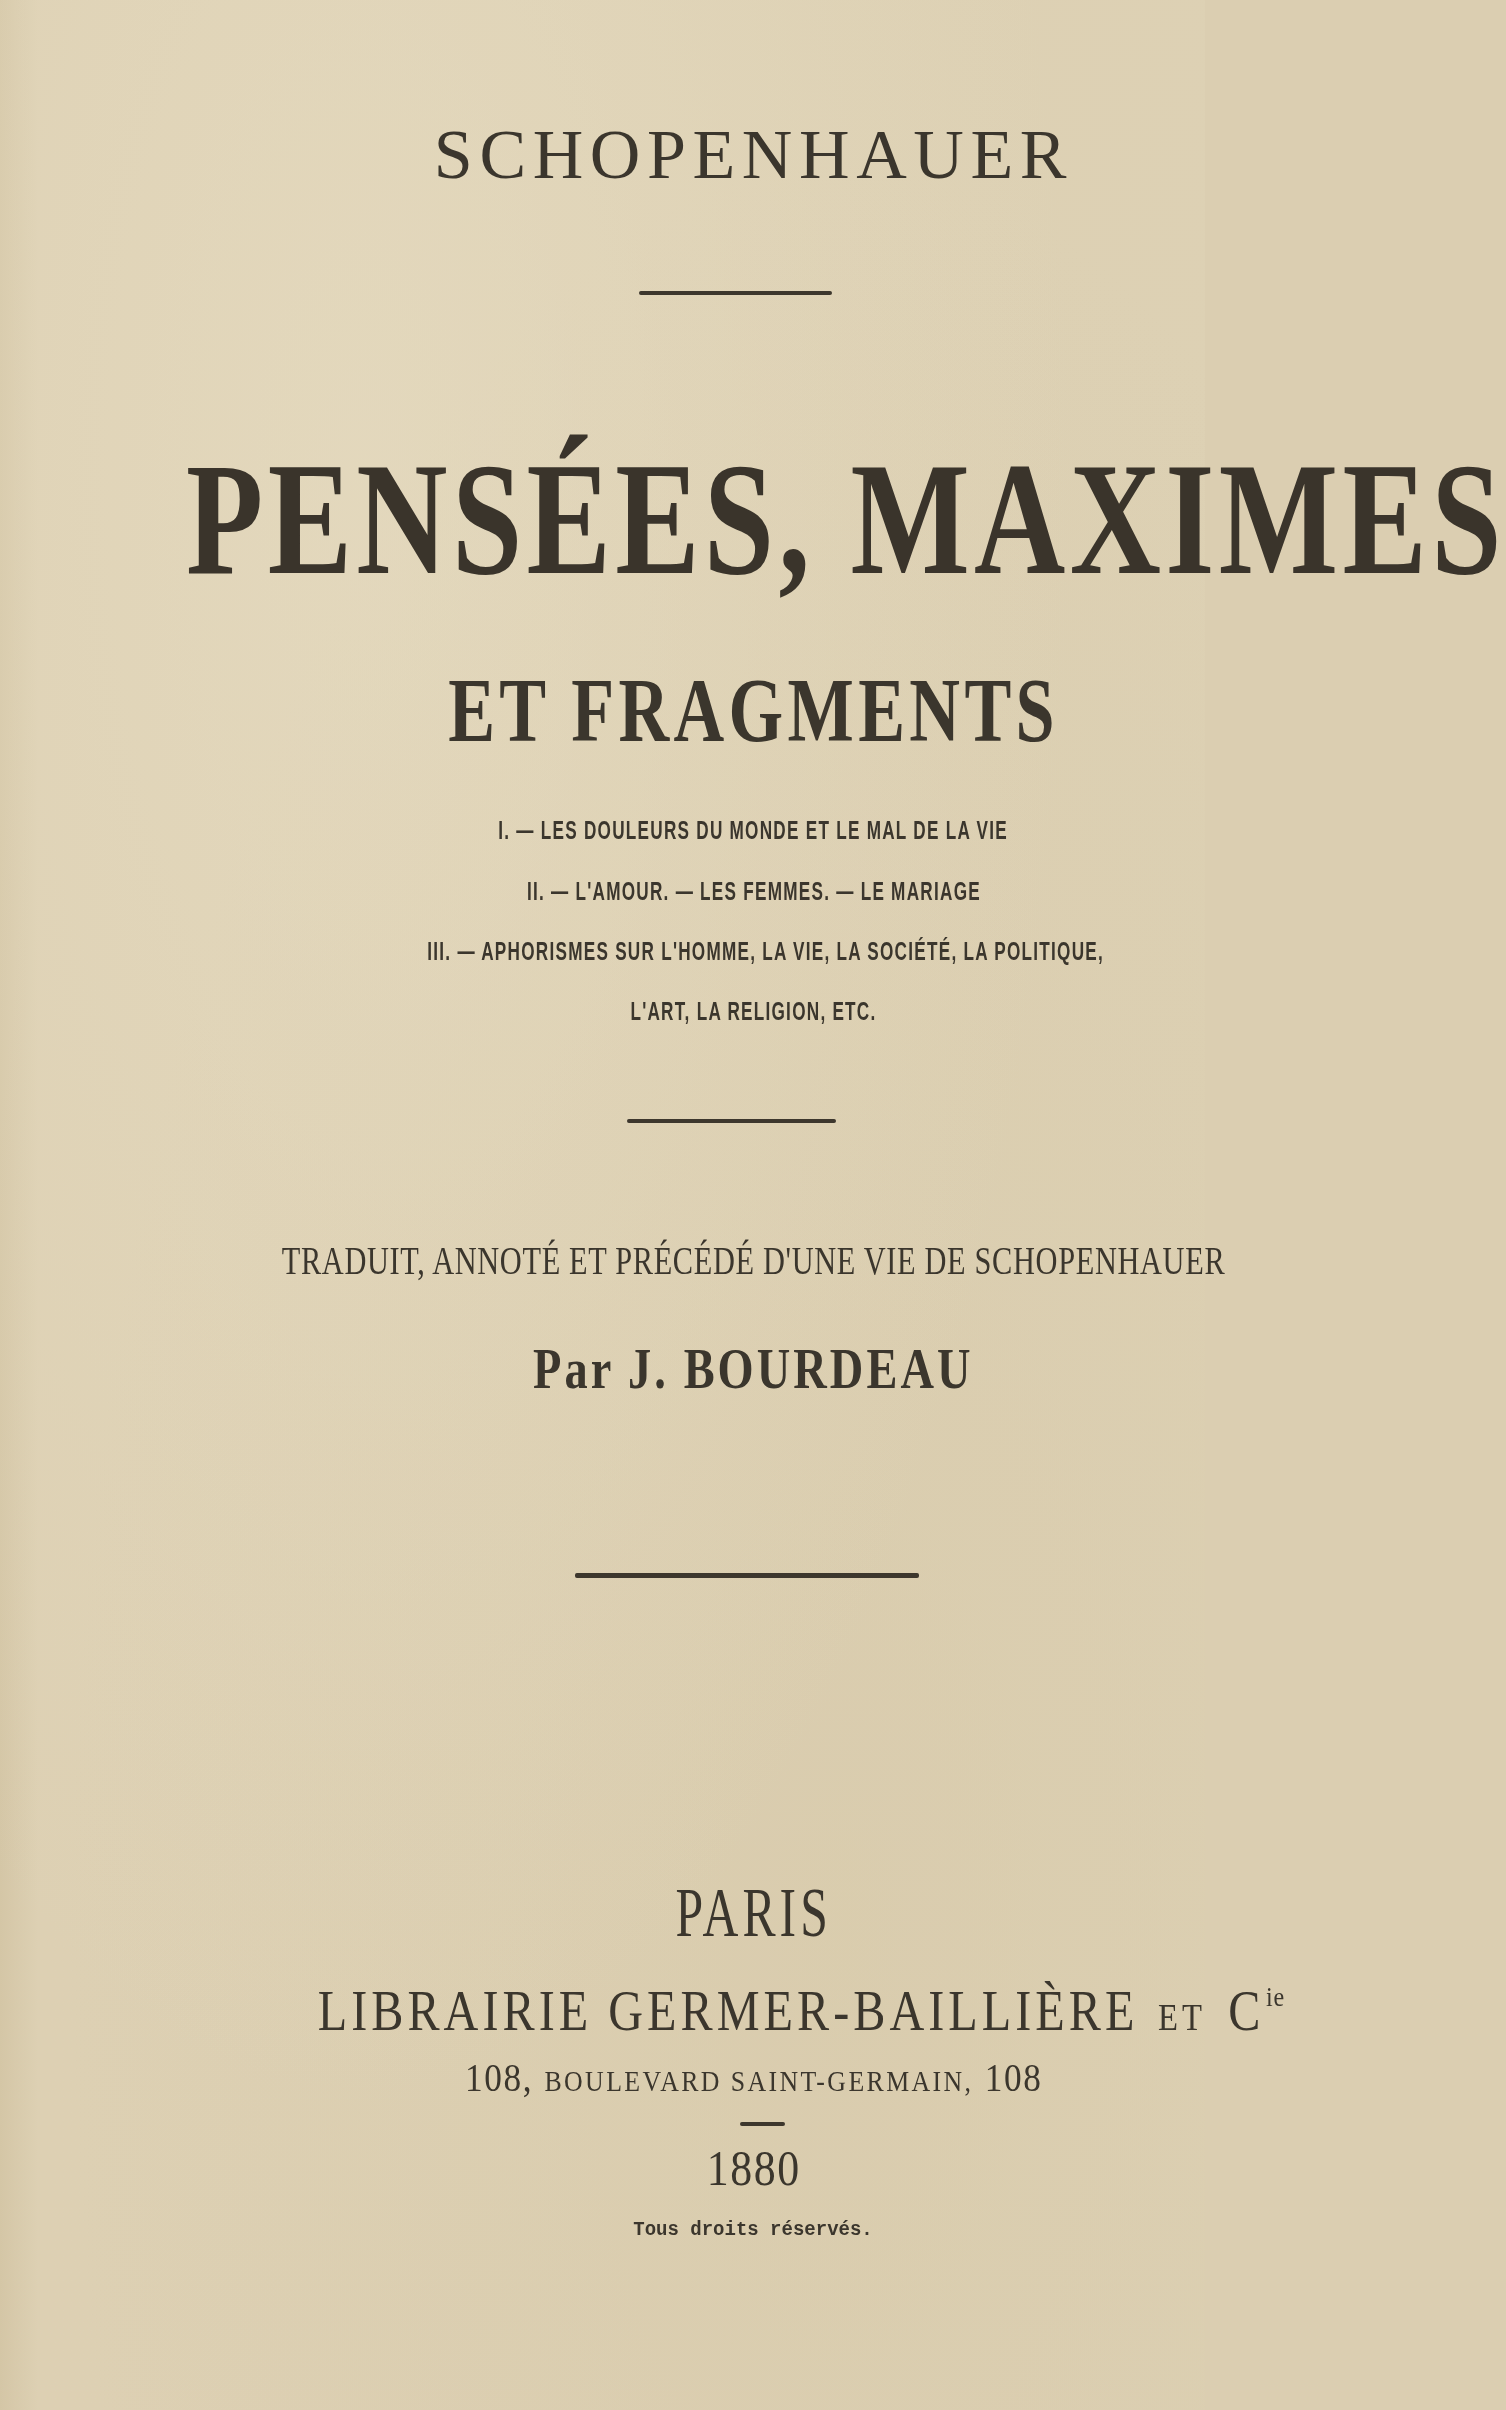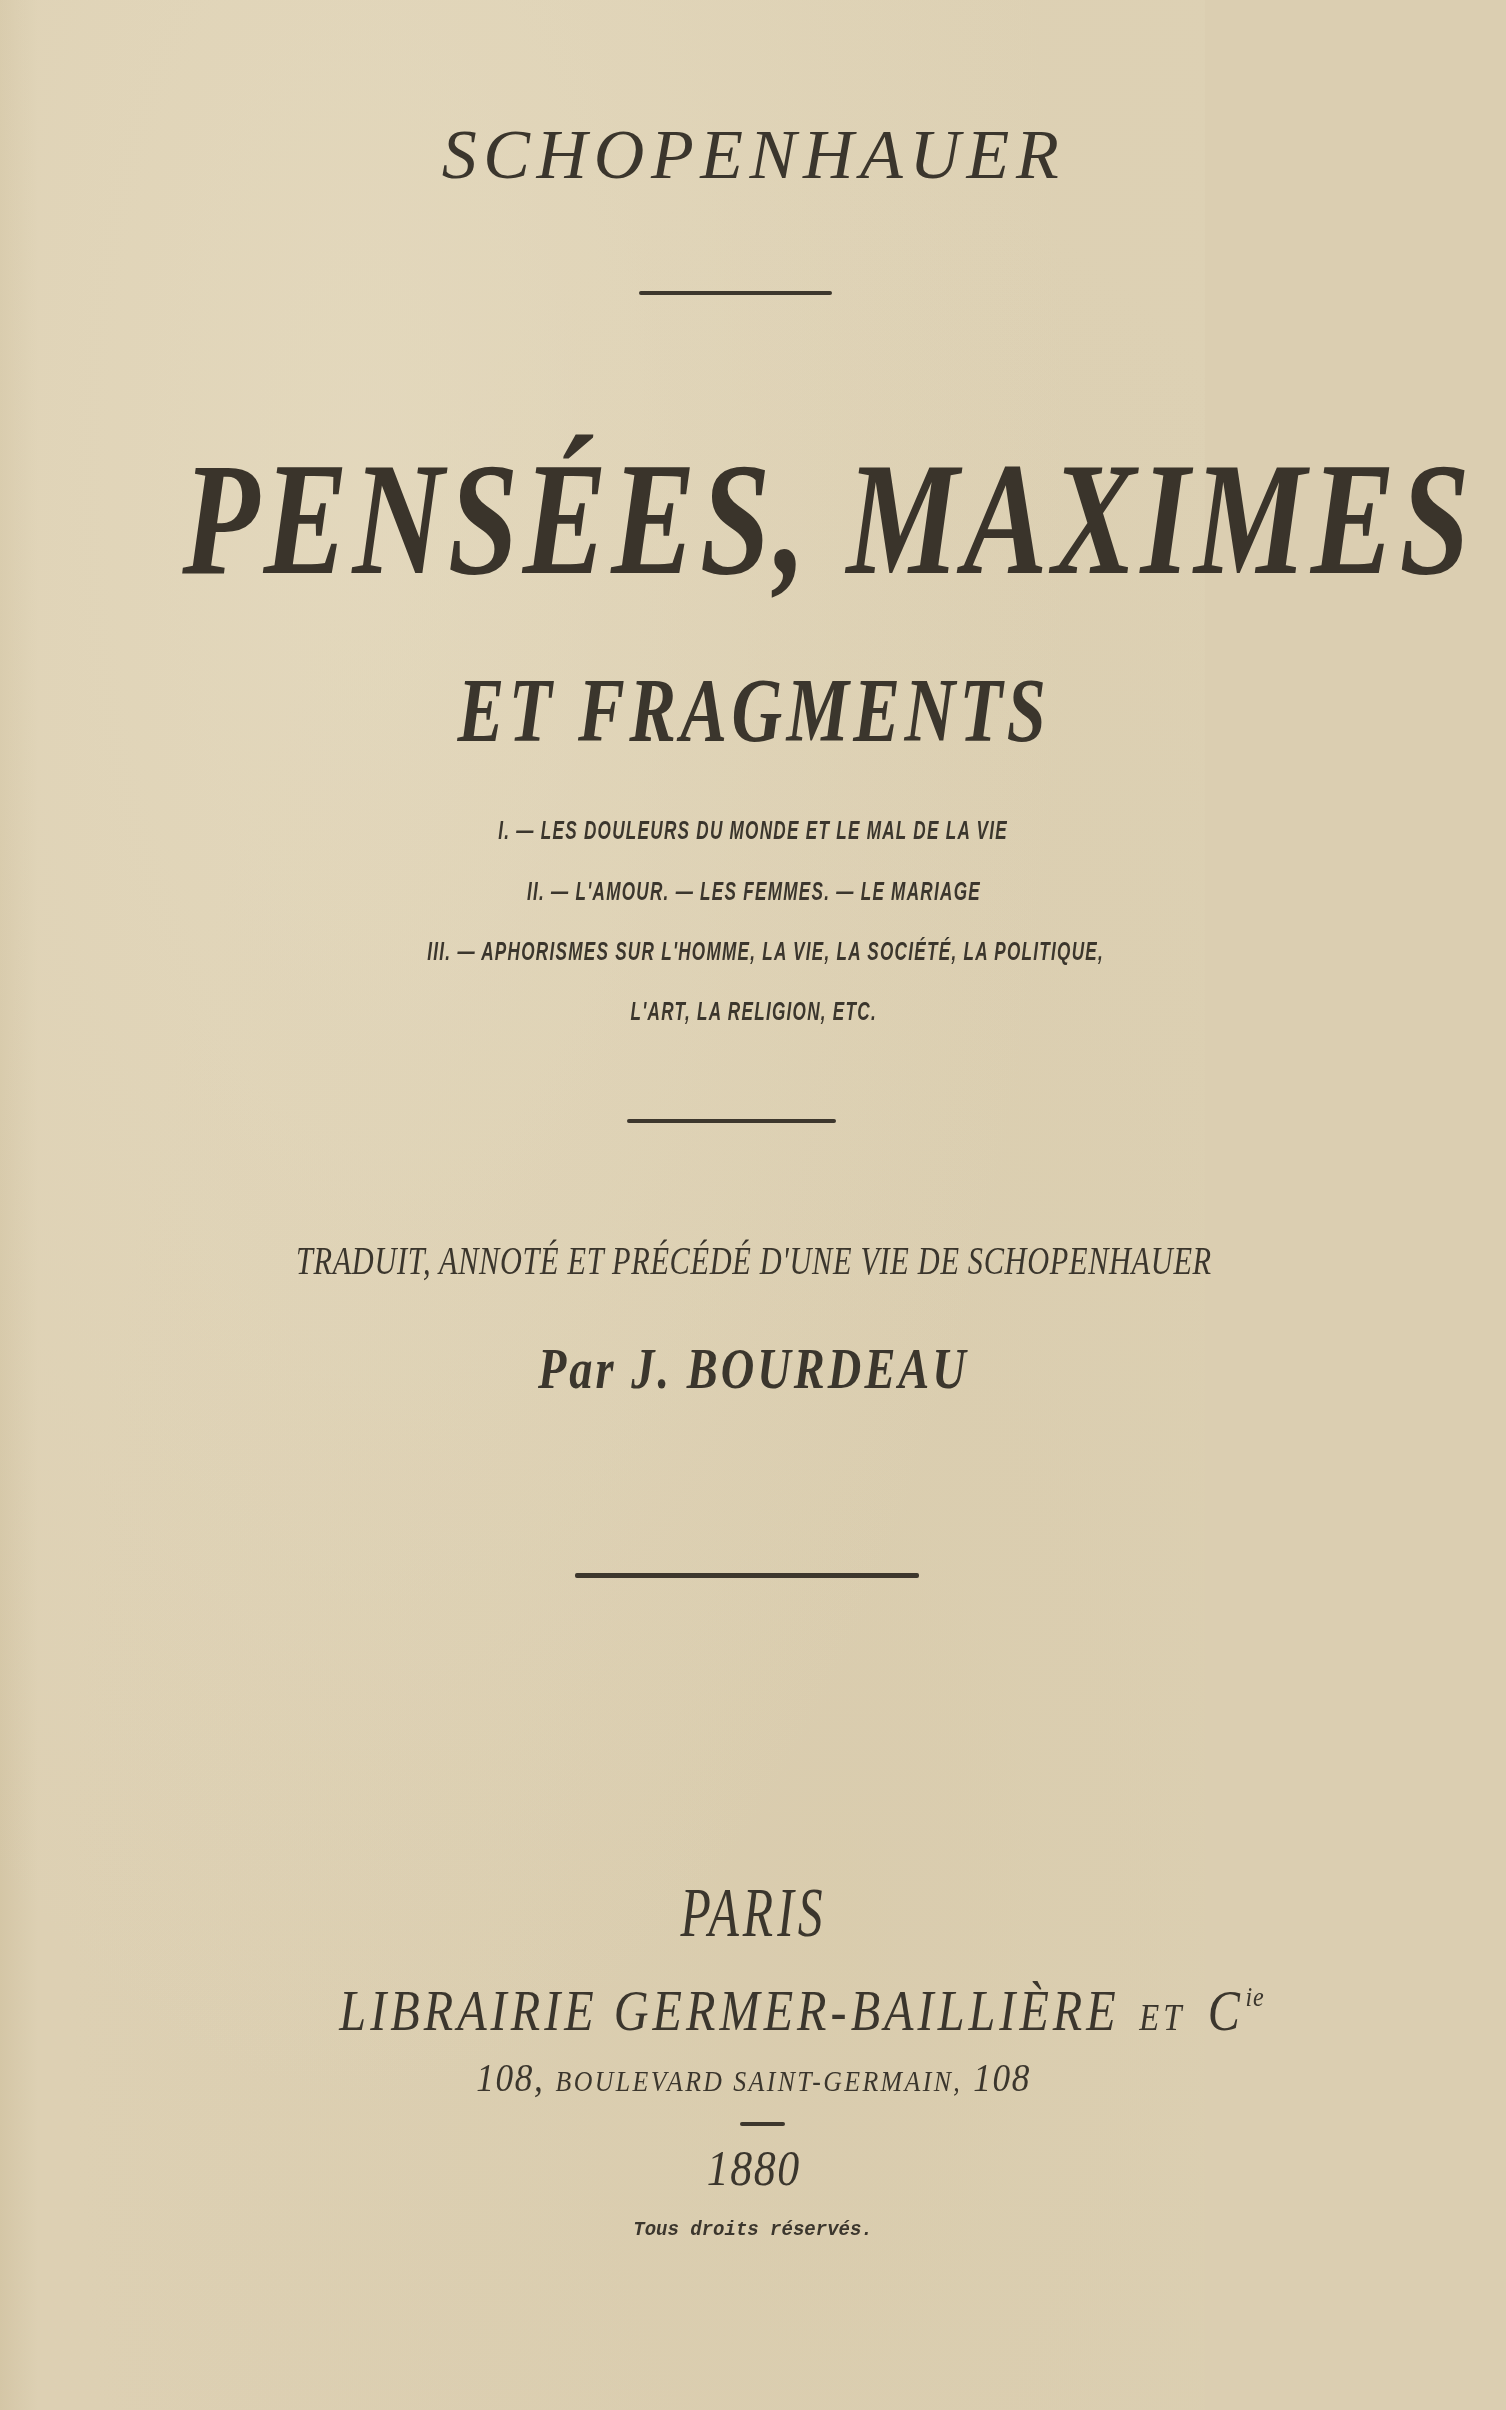--- a/index.html
+++ b/index.html
@@ -9,21 +9,20 @@
     position: relative;
     font-family: "Liberation Serif", "DejaVu Serif", serif;
     color: #3b362d;
   }
   .page {
     position: absolute; left: 0; top: 0; width: 1205px; height: 2411px;
     background:
       radial-gradient(ellipse at 30% 20%, rgba(232,222,196,0.55), rgba(0,0,0,0) 60%),
       radial-gradient(ellipse at 70% 80%, rgba(214,200,168,0.5), rgba(0,0,0,0) 65%),
       linear-gradient(90deg, #d4c6a6 0px, #ddd0b3 38px, #ddd1b4 1450px, #d9cbad 1507px);
-    font-style: italic;
   }
   .line {
     position: absolute; left: 0; width: 1507px; text-align: center;
     white-space: nowrap;
   }
   .line > span { display: inline-block; }
   .rule { position: absolute; height: 3.8px; background: #3d372d; border-radius: 1.9px; }
 
   .author { top: 115px; font-size: 70px; letter-spacing: 6.6px; font-weight: normal; }
   .author > span { transform: scaleX(1.0); }

